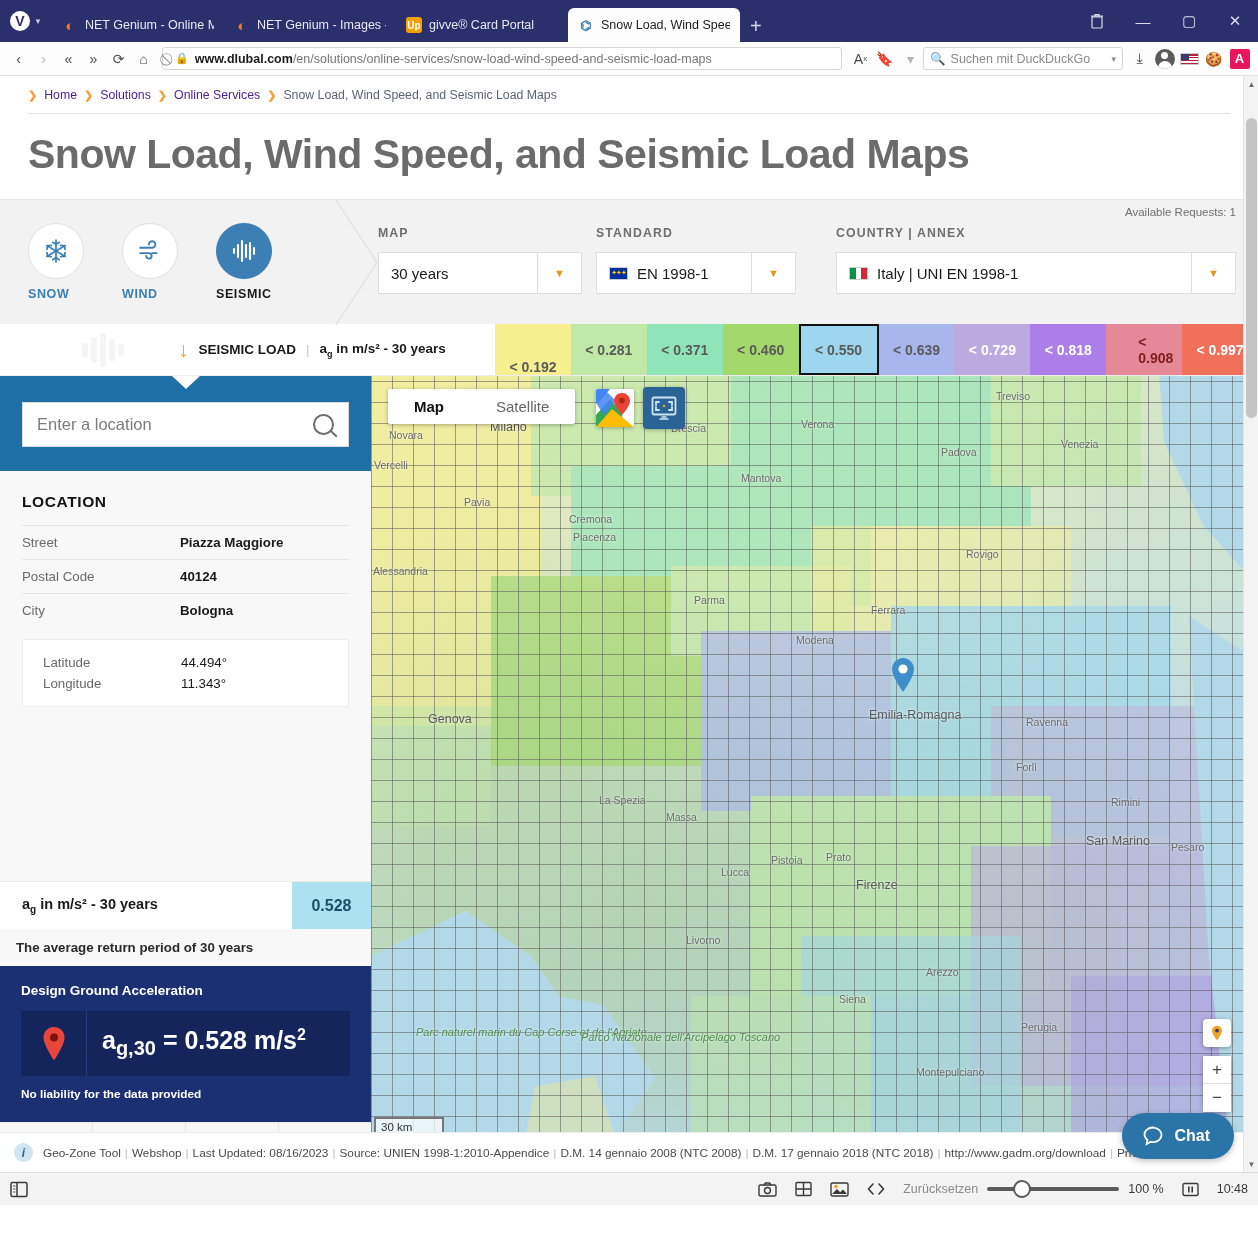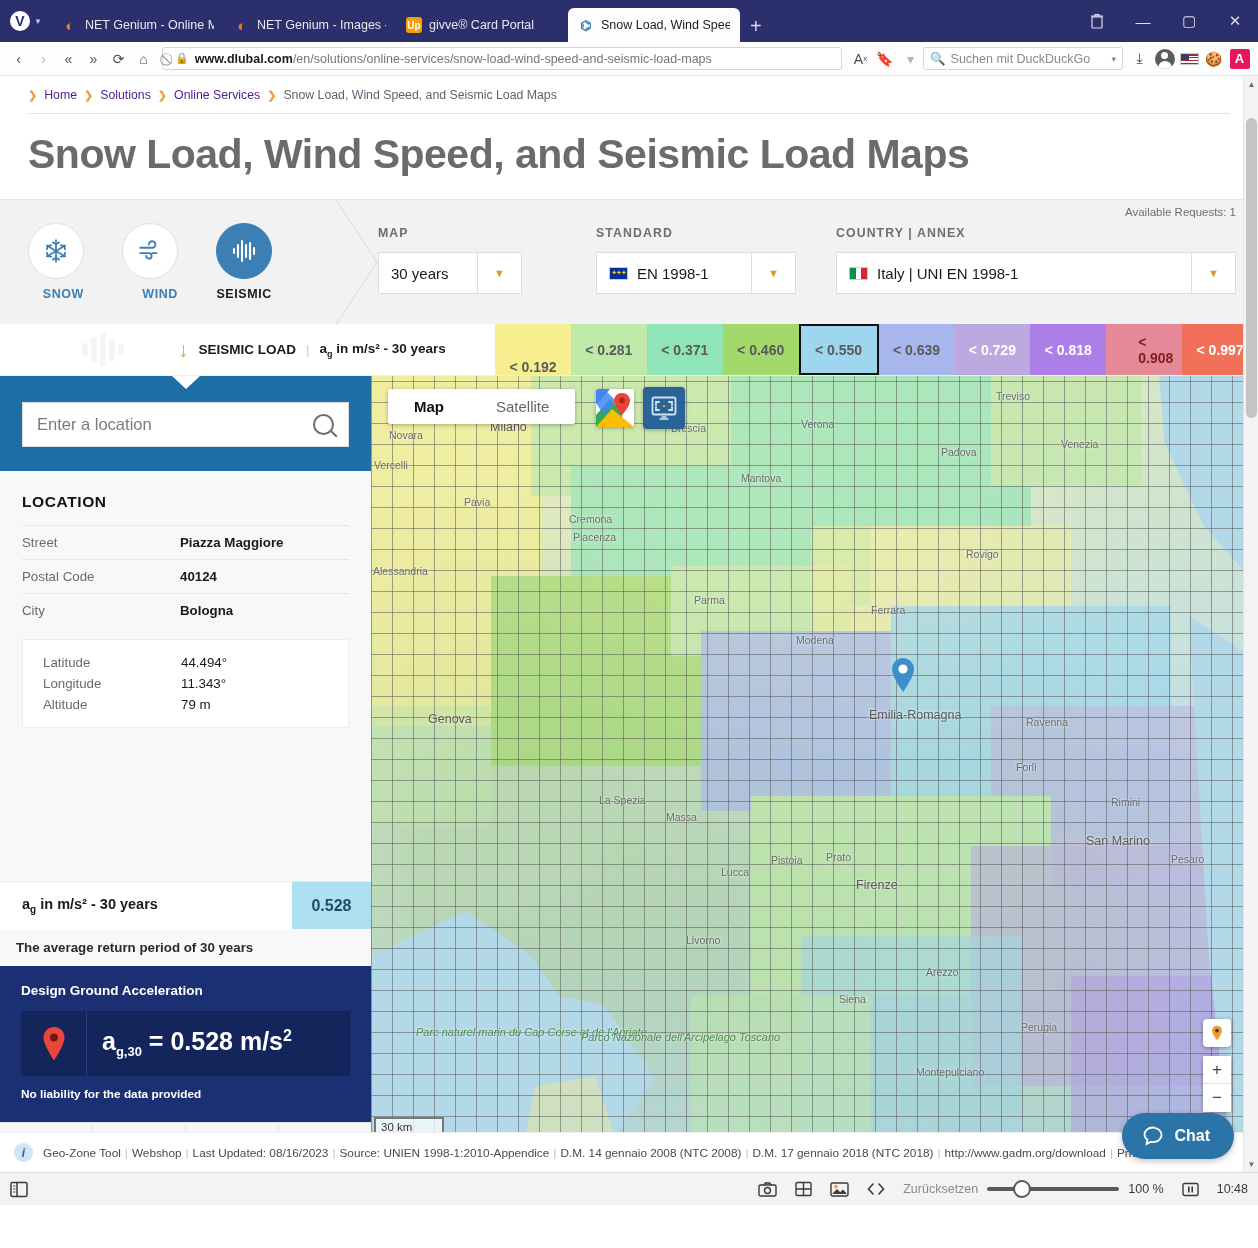--- a/index.html
+++ b/index.html
@@ -148,21 +148,21 @@
     content: ''; position: absolute; right: -1px; top: 0; width: 70px; height: 125px;
     background: #f2f2f2;
     clip-path: polygon(0 0, 42% 0, 100% 50%, 42% 100%, 0 100%);
     border-right: 1px solid #e0e0e0;
   }
   .mode-wedge-line {
     position: absolute; right: 0px; top: 0; width: 70px; height: 125px;
     z-index: 1; pointer-events: none;
   }
   .mode {
-    display: flex; flex-direction: column; align-items: flex-end; gap: 8px;
+    display: flex; flex-direction: column; align-items: flex-start; gap: 8px;
     z-index: 2;
   }
   .mode .circ {
     width: 56px; height: 56px; border-radius: 50%; background: #fff;
     border: 1px solid #e0e0e0; display: flex; align-items: center;
     justify-content: center; color: #3b7fb5;
   }
   .mode.active .circ { background: #3b7fb5; border-color: #3b7fb5; color: #fff; }
   .mode .lbl { font-size: 12.5px; color: #3b7fb5; letter-spacing: .6px; font-weight: 600; }
   .mode.active .lbl { color: #1a1a1a; }
@@ -311,21 +311,21 @@
     margin-top: 13px; height: 65px; background: #14255c; display: flex;
     align-items: center;
   }
   #dga-formula .pin-cell {
     width: 66px; display: flex; align-items: center; justify-content: center;
     border-right: 1px solid #2b3d7e; height: 100%;
   }
   #dga-formula .fx {
     padding-left: 15px; color: #fff; font-size: 25px; font-weight: 700;
   }
-  #dga-formula .fx sub { font-size: 13px; }
+  #dga-formula .fx sub { font-size: 20px; }
   #dga-formula .fx sup { font-size: 16px; }
   #dga-note { margin-top: 11px; font-size: 11.8px; color: #fff; font-weight: 700; }
   #export-bar {
     position: absolute; left: 0; bottom: 0; width: 371px; height: 58px;
     background: #f7f7f7; display: flex; border-top: 1px solid #e6e6e6;
   }
   .exp-btn {
     flex: 1; display: flex; align-items: center; justify-content: center;
     border-right: 1px solid #e6e6e6; color: #2a6496; position: relative;
   }
@@ -602,21 +602,21 @@
       <svg class="mode-wedge-line" viewBox="0 0 70 125" preserveAspectRatio="none">
         <path d="M28 0 L69 62.5 L28 125" fill="none" stroke="#e2e2e2" stroke-width="1.4"></path>
       </svg>
     </div>
 
     <div id="selectors">
       <div id="avail-req">Available Requests: 1</div>
 
       <div class="sel-block" style="width:218px;">
         <div class="sel-label">MAP</div>
-        <div class="sel-ctrl" style="width:144px">
+        <div class="sel-ctrl" style="width:204px">
           <div class="val">30 years</div>
           <div class="arrow">▼</div>
         </div>
       </div>
 
       <div class="sel-block" style="width:240px;">
         <div class="sel-label">STANDARD</div>
         <div class="sel-ctrl" style="width:200px">
           <div class="val">
             <span class="flag-eu">
@@ -719,24 +719,20 @@
             </div>
           </div>
         <div id="geo-box">
             <div class="geo-row">
               <span class="k">Latitude</span>
               <span class="v">44.494°</span>
             </div>
             <div class="geo-row">
               <span class="k">Longitude</span>
               <span class="v">11.343°</span>
-            </div>
-            <div class="geo-row">
-              <span class="k">Altitude</span>
-              <span class="v">79 m</span>
             </div>
           </div>
       </div>
 
       <div id="value-row">
         <div class="label"><span>a</span><sub style="font-size:10px">g</sub><span> in m/s² - 30 years</span></div>
         <div class="num">0.528</div>
       </div>
       <div id="value-note">The average return period of 30 years</div>
 
@@ -838,21 +834,21 @@
           <div class="map-label" style="left: 690px; top: 62px;">Venezia</div>
           <div class="map-label" style="left: 570px; top: 70px;">Padova</div>
           <div class="map-label big" style="left: 498px; top: 332px;">Emilia-Romagna</div>
           <div class="map-label" style="left: 655px; top: 340px;">Ravenna</div>
           <div class="map-label big" style="left: 57px; top: 336px;">Genova</div>
           <div class="map-label" style="left: 228px; top: 418px;">La Spezia</div>
           <div class="map-label" style="left: 295px; top: 435px;">Massa</div>
           <div class="map-label" style="left: 645px; top: 385px;">Forlì</div>
           <div class="map-label" style="left: 740px; top: 420px;">Rimini</div>
           <div class="map-label big" style="left: 715px; top: 458px;">San Marino</div>
-          <div class="map-label" style="left: 800px; top: 477px;">Pesaro</div>
+          <div class="map-label" style="left: 800px; top: 465px;">Pesaro</div>
           <div class="map-label" style="left: 350px; top: 490px;">Lucca</div>
           <div class="map-label big" style="left: 485px; top: 502px;">Firenze</div>
           <div class="map-label" style="left: 455px; top: 475px;">Prato</div>
           <div class="map-label" style="left: 400px; top: 478px;">Pistoia</div>
           <div class="map-label" style="left: 315px; top: 558px;">Livorno</div>
           <div class="map-label" style="left: 555px; top: 590px;">Arezzo</div>
           <div class="map-label" style="left: 468px; top: 617px;">Siena</div>
           <div class="map-label" style="left: 475px; top: 760px;">Grosseto</div>
           <div class="map-label" style="left: 650px; top: 645px;">Perugia</div>
           <div class="map-label park" style="left: 45px; top: 650px;">Parc naturel marin du Cap Corse et de l'Agriate</div>

